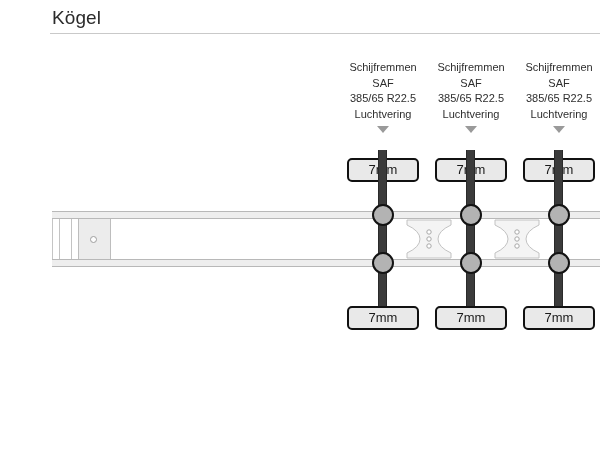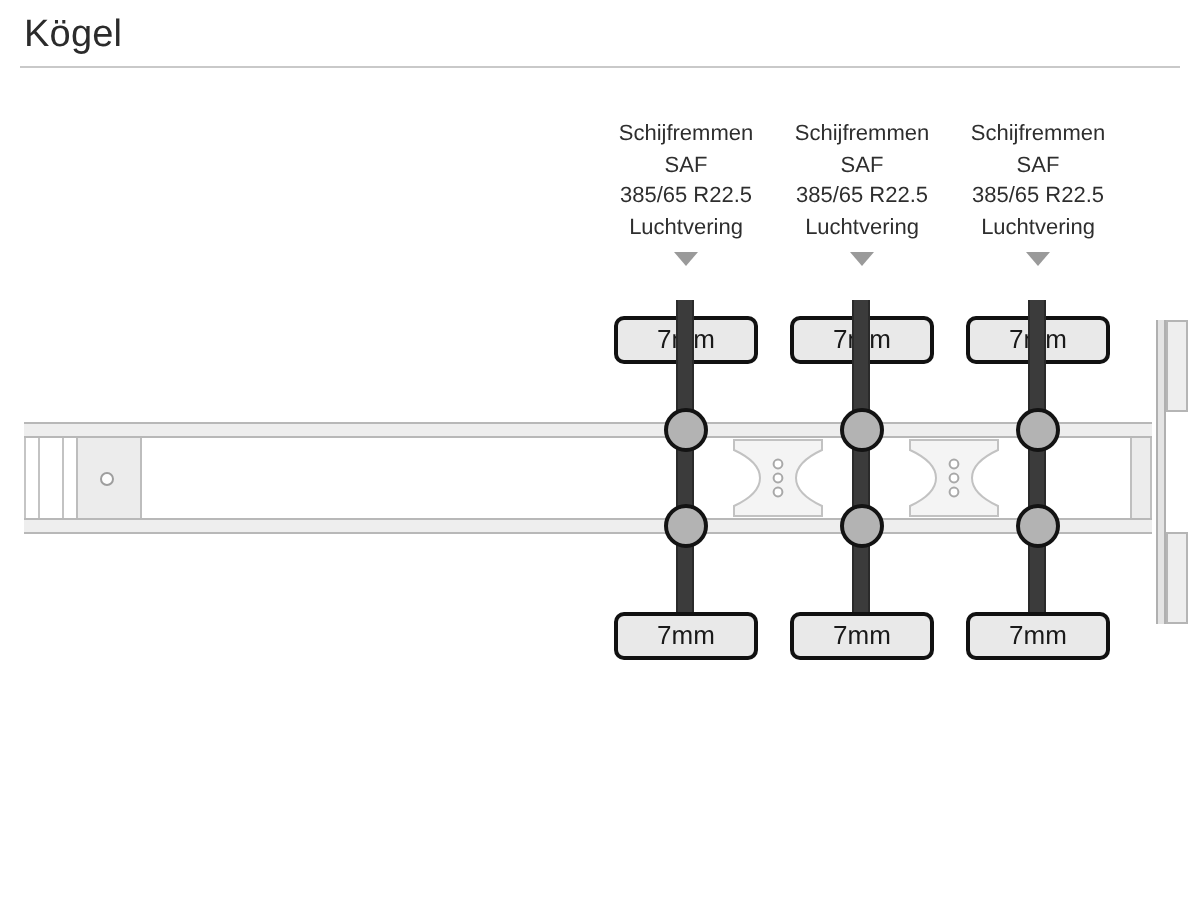--- a/index.html
+++ b/index.html
@@ -7,20 +7,21 @@
     margin: 0; padding: 0;
     width: 600px; height: 450px;
     background: #ffffff;
     font-family: "Liberation Sans", sans-serif;
     overflow: hidden;
   }
   #page {
     position: relative;
     width: 532px; height: 450px;
     background: #ffffff;
+    margin-left: 40px;
   }
 
   
   .brand-title {
     position: absolute;
     left: 12px; top: 6px;
     font-size: 19px;
     color: #2b2b2b;
     font-weight: 400;
     letter-spacing: 0.1px;

